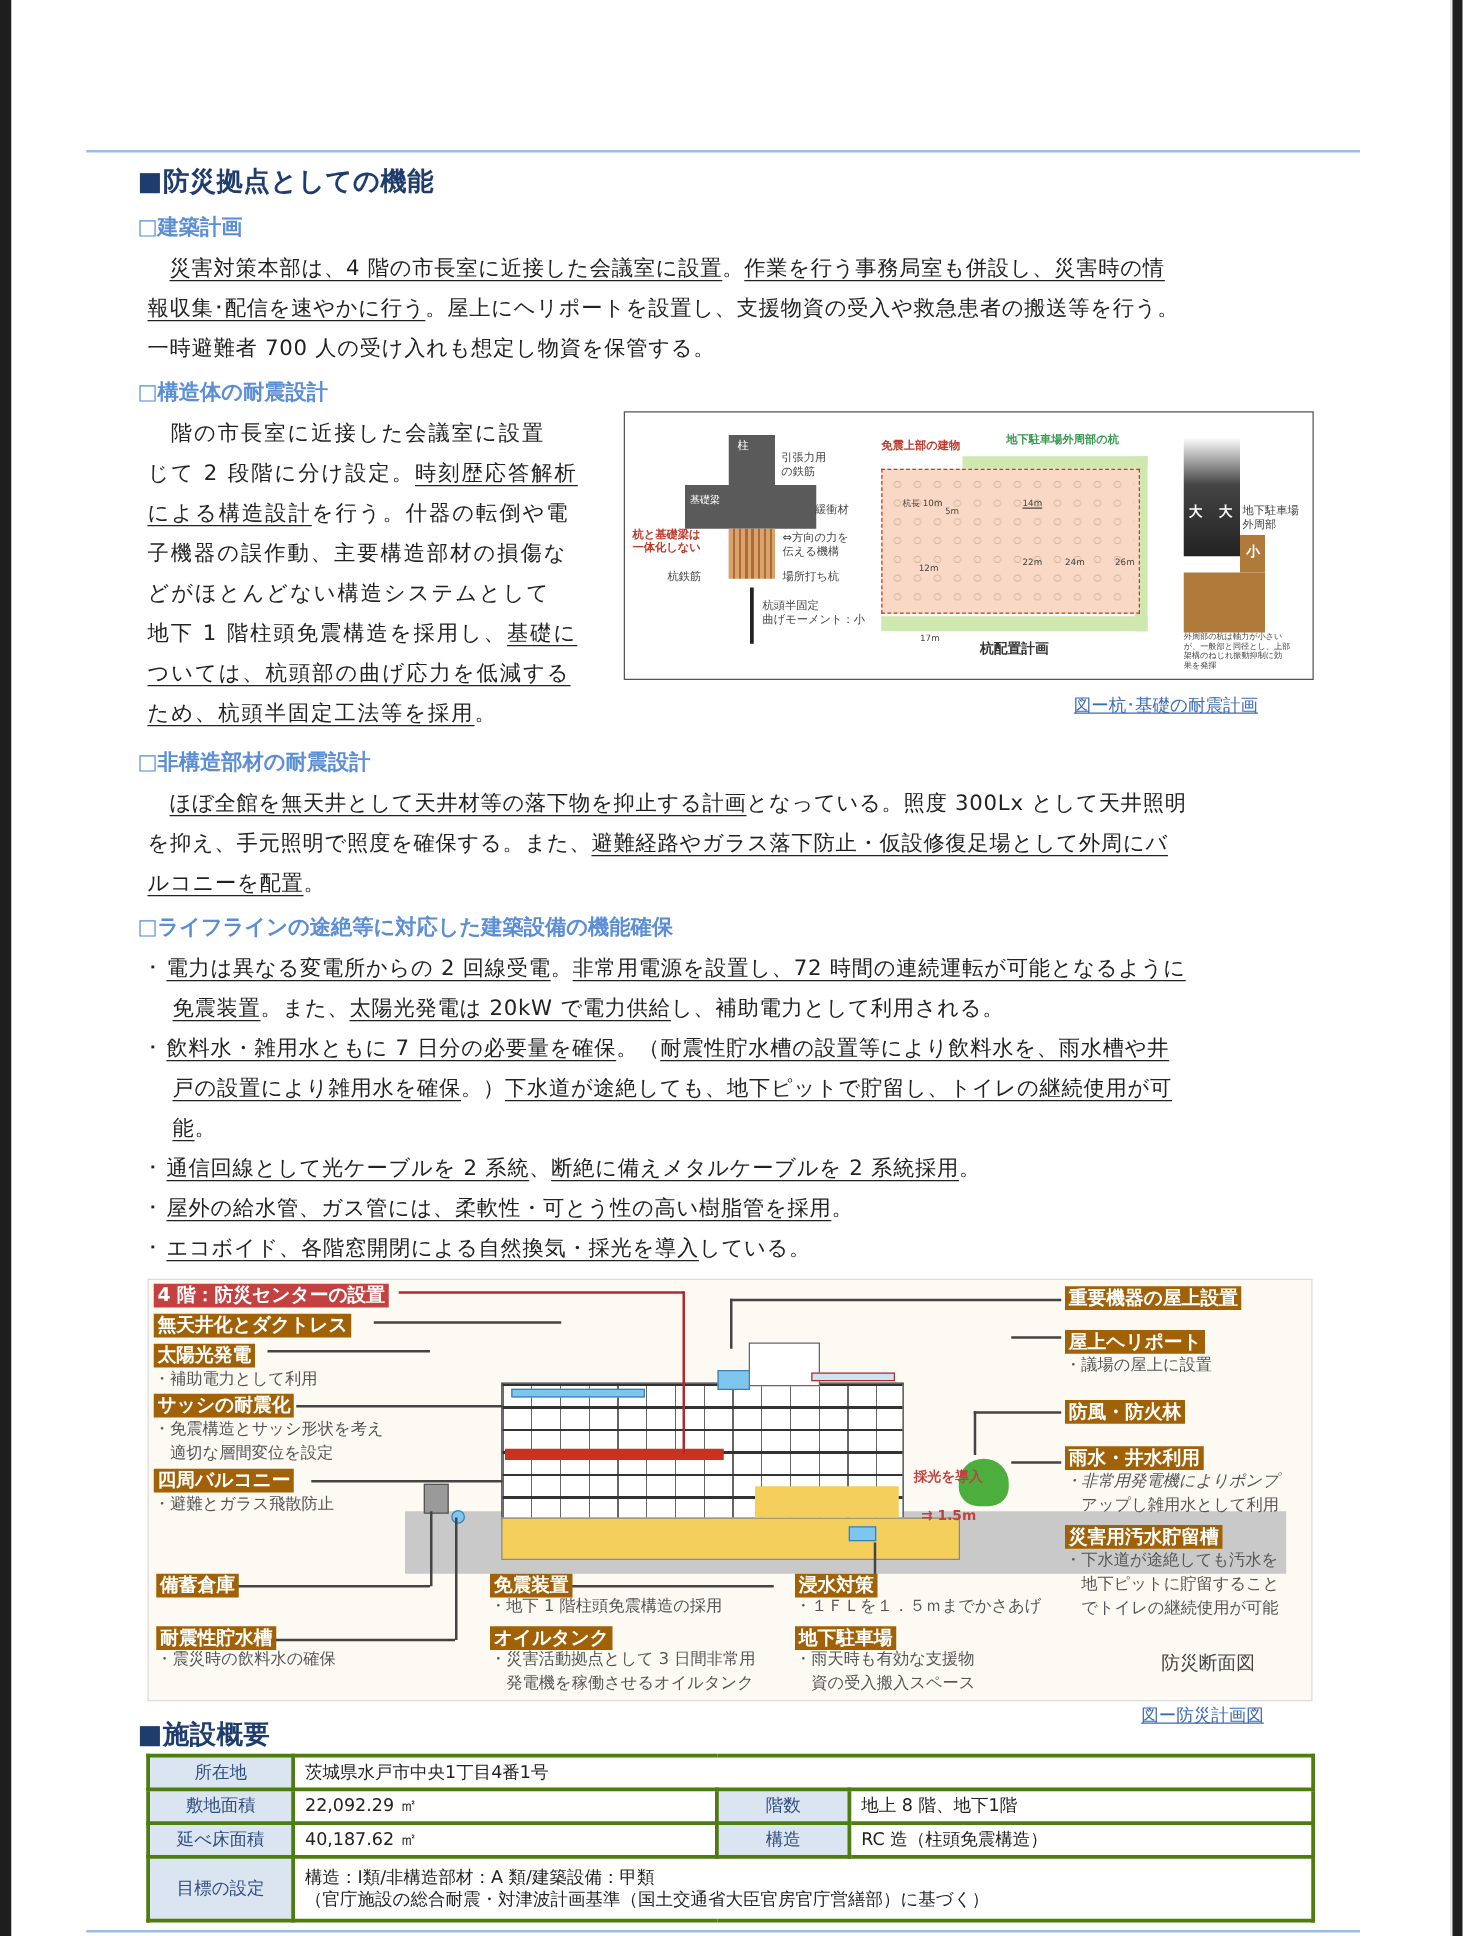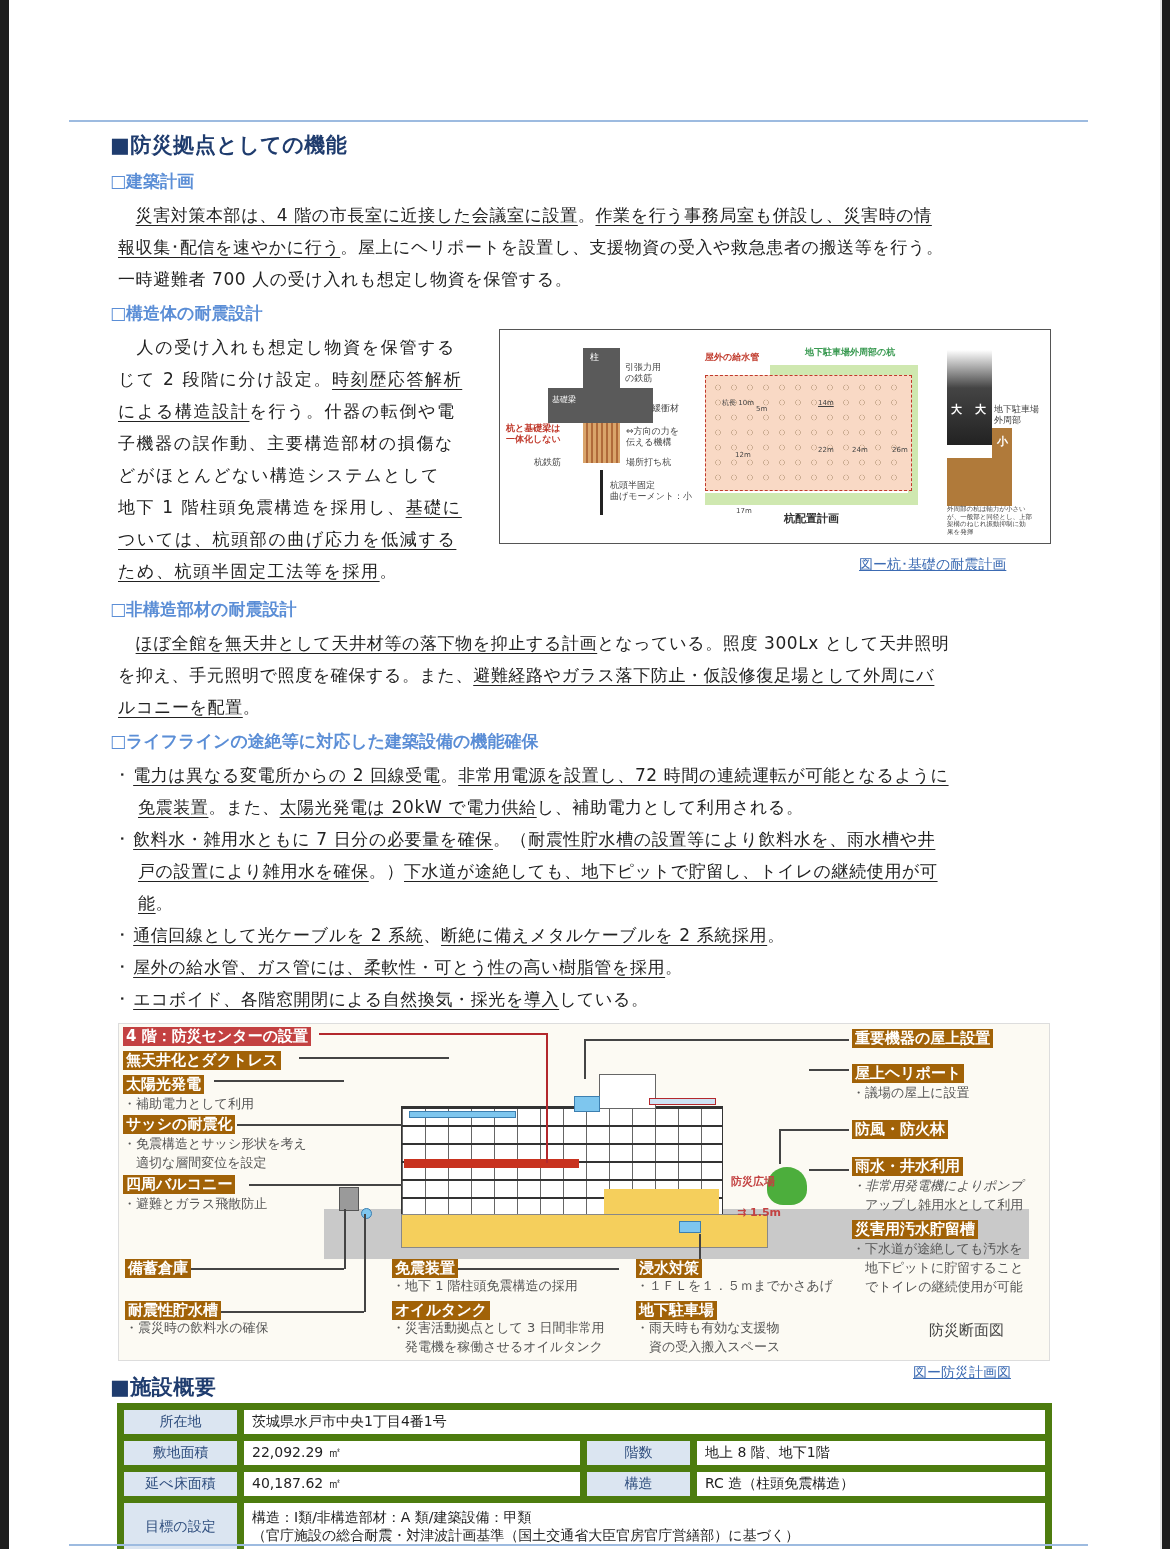--- a/index.html
+++ b/index.html
@@ -34,21 +34,21 @@
   .ln { position:absolute; background:#444; }
   .ln.r { background:#b3282d; }
   .bld { position:absolute; left:282px; top:82px; width:320px; height:110px; background:#fff; border:1px solid #333;
          background-image:repeating-linear-gradient(0deg, #333 0 2px, transparent 2px 18px),
                           repeating-linear-gradient(90deg, #666 0 1px, transparent 1px 23px); }
   .ground { position:absolute; left:205px; top:185px; width:705px; height:50px; background:#c9c9c9; }
   .base { position:absolute; left:282px; top:190px; width:365px; height:32px; background:#f5cf5c; border:1px solid #888; }
 
   
   table.spec { position:absolute; left:117px; top:1403px; width:935px; border-collapse:collapse; font-size:14px; }
-  table.spec td { border:7px solid #4d7c0f; height:24px; padding:0 8px; color:#222; }
+  table.spec td { border:3px solid #4d7c0f; height:24px; padding:0 8px; color:#222; }
   table.spec td.th { background:#dbe5f1; color:#2f4e7e; text-align:center; width:113px; padding:0; }
   table.spec td.th2 { background:#dbe5f1; color:#2f4e7e; text-align:center; width:103px; padding:0; }
   table.spec { border:2px solid #3b5f98; }
 </style>
 </head>
 <body>
 
 <div class="page"></div>
 <div class="rightstrip"></div>
 
@@ -58,21 +58,21 @@
 
 <div class="h2" style="top:170px">□建築計画</div>
 <div class="para" style="left:118px; top:199px; width:950px;">
   <div><span>　</span><span class="u">災害対策本部は、4 階の市長室に近接した会議室に設置</span><span>。</span><span class="u">作業を行う事務局室も併設し、災害時の情</span></div>
   <div><span class="u">報収集･配信を速やかに行う</span><span>。屋上にヘリポートを設置し、支援物資の受入や救急患者の搬送等を行う。</span></div>
   <div><span>一時避難者 700 人の受け入れも想定し物資を保管する。</span></div>
 </div>
 
 <div class="h2" style="top:302px">□構造体の耐震設計</div>
 <div class="para" style="left:118px; top:331px; width:372px; letter-spacing:1.6px;">
-  <div>　人の受け入れも想定し物資を保管する</div>
+  <div>　階の市長室に近接した会議室に設置</div>
   <div><span>じて 2 段階に分け設定。</span><span class="u">時刻歴応答解析</span></div>
   <div><span class="u">による構造設計</span><span>を行う。什器の転倒や電</span></div>
   <div>子機器の誤作動、主要構造部材の損傷な</div>
   <div>どがほとんどない構造システムとして</div>
   <div><span>地下 1 階柱頭免震構造を採用し、</span><span class="u">基礎に</span></div>
   <div class="u">ついては、杭頭部の曲げ応力を低減する</div>
   <div><span class="u">ため、杭頭半固定工法等を採用</span><span>。</span></div>
 </div>
 
 <div class="fig1">
@@ -87,21 +87,21 @@
   <div class="lbl" style="left:152px; top:73px;">緩衝材</div>
   <div class="lbl red" style="left:6px; top:93px; white-space:pre;">杭と基礎梁は
 一体化しない</div>
   <div class="lbl" style="left:126px; top:96px; white-space:pre;">⇔方向の力を
 伝える機構</div>
   <div class="lbl" style="left:34px; top:127px;">杭鉄筋</div>
   <div class="lbl" style="left:126px; top:127px;">場所打ち杭</div>
   <div class="lbl" style="left:110px; top:150px; white-space:pre;">杭頭半固定
 曲げモーメント：小</div>
 
-  <div class="lbl red" style="left:205px; top:22px;">屋外の給水管</div>
+  <div class="lbl red" style="left:205px; top:22px;">免震上部の建物</div>
   <div class="lbl grn" style="left:305px; top:17px;">地下駐車場外周部の杭</div>
   <div class="planring" style="left:270px; top:35px; width:148px; height:10px;"></div>
   <div class="planring" style="left:408px; top:35px; width:10px; height:140px;"></div>
   <div class="planring" style="left:205px; top:163px; width:213px; height:12px;"></div>
   <div class="plan" style="top:45px; height:114px;">
       <div class="dots"></div>
     </div>
   <div class="lbl" style="left:284px; top:183px; font-size:11px; font-weight:bold; color:#333;">杭配置計画</div>
   <div class="lbl" style="left:222px; top:68px; font-size:7px;">杭長 10m</div>
   <div class="lbl" style="left:256px; top:74px; font-size:7px;">5m</div>
@@ -164,21 +164,21 @@
   <div style="position:absolute; left:290px; top:87px; width:105px; height:5px; background:#7ec6ee; border:1px solid #3c7fb0;"></div>
   <div style="position:absolute; left:455px; top:72px; width:24px; height:14px; background:#7ec6ee; border:1px solid #3c7fb0;"></div>
   <div style="position:absolute; left:530px; top:74px; width:65px; height:5px; border:1px solid #b3282d; background:#cfe3f5;"></div>
   <div style="position:absolute; left:285px; top:135px; width:175px; height:9px; background:#c8321f;"></div>
   <div class="base"></div>
   <div style="position:absolute; left:485px; top:165px; width:115px; height:25px; background:#f5cf5c;"></div>
   <div style="position:absolute; left:220px; top:163px; width:18px; height:22px; background:#9a9a9a; border:1px solid #555;"></div>
   <div style="position:absolute; left:242px; top:184px; width:9px; height:9px; border-radius:50%; background:#7ec6ee; border:1px solid #3c7fb0;"></div>
   <div style="position:absolute; left:560px; top:197px; width:20px; height:10px; background:#7ec6ee; border:1px solid #3c7fb0;"></div>
   <div style="position:absolute; left:648px; top:143px; width:40px; height:38px; border-radius:50% 50% 40% 40%; background:#4cae3c;"></div>
-  <div style="position:absolute; left:612px; top:150px; font-size:11px; font-weight:bold; color:#c34141;">防災広場</div>
+  <div style="position:absolute; left:612px; top:150px; font-size:11px; font-weight:bold; color:#c34141;">採光を導入</div>
   <div style="position:absolute; left:618px; top:182px; font-size:11px; font-weight:bold; color:#c34141;">⇉ <span>1.5m</span></div>
 
   <div class="ln r" style="left:200px; top:9px; width:228px; height:2px;"></div>
   <div class="ln r" style="left:427px; top:9px; width:2px; height:130px;"></div>
   <div class="ln" style="left:180px; top:33px; width:150px; height:2px;"></div>
   <div class="ln" style="left:95px; top:56px; width:130px; height:2px;"></div>
   <div class="ln" style="left:118px; top:100px; width:165px; height:2px;"></div>
   <div class="ln" style="left:130px; top:160px; width:153px; height:2px;"></div>
   <div class="ln" style="left:465px; top:15px; width:265px; height:2px;"></div>
   <div class="ln" style="left:465px; top:15px; width:2px; height:40px;"></div>

